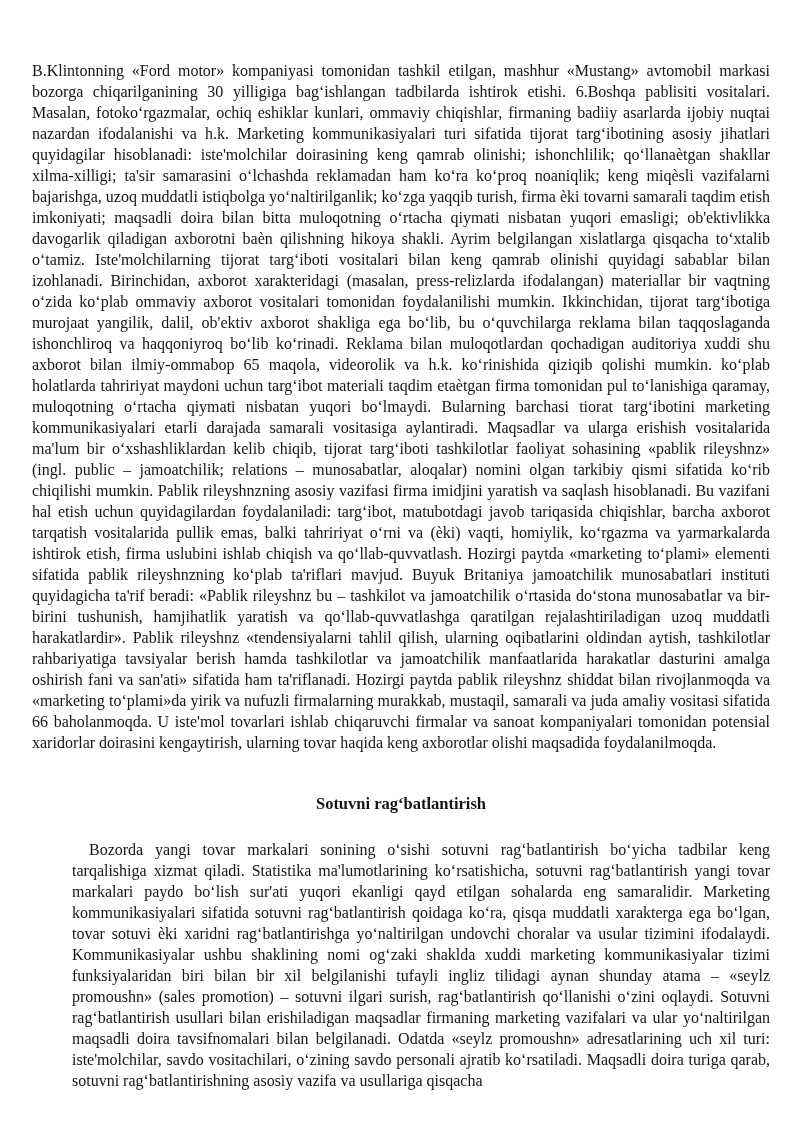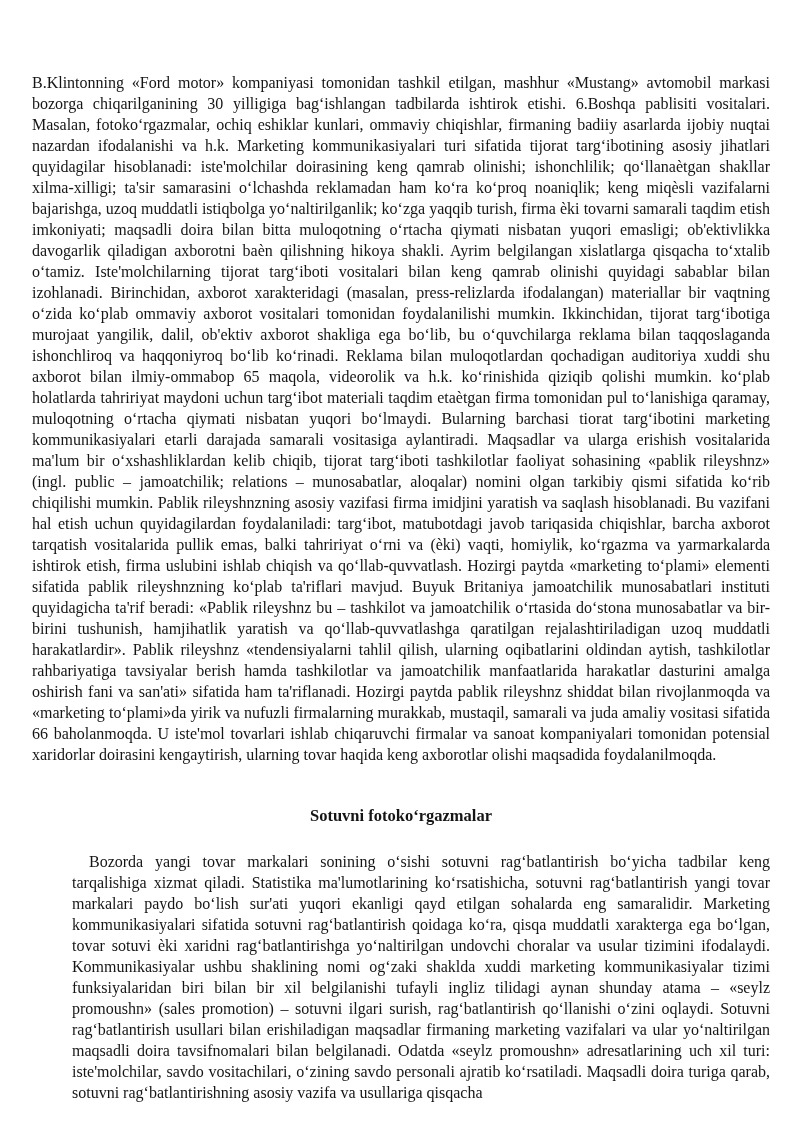--- a/index.html
+++ b/index.html
@@ -9,21 +9,21 @@
   }
   .page {
     position: relative;
     width: 800px;
     height: 1131px;
     background: #ffffff;
     overflow: hidden;
   }
   .text-block {
     position: absolute;
-    top: 72px;
+    top: 60px;
     left: 32px;
     width: 738px;
   }
   .para {
     margin: 0;
     font-family: "Liberation Serif", "DejaVu Serif", serif;
     font-size: 16px;
     line-height: 21px;
     text-align: justify;
     color: #151515;
@@ -41,16 +41,16 @@
     text-indent: 17px;
     margin-left: 40px;
   }
 </style>
 </head>
 <body>
 
 <div class="page">
   <main class="text-block">
     <p class="para">B.Klintonning «Ford motor» kompaniyasi tomonidan tashkil etilgan, mashhur «Mustang» avtomobil markasi bozorga chiqarilganining 30 yilligiga bagʻishlangan tadbilarda ishtirok etishi. 6.Boshqa pablisiti vositalari. Masalan, fotokoʻrgazmalar, ochiq eshiklar kunlari, ommaviy chiqishlar, firmaning badiiy asarlarda ijobiy nuqtai nazardan ifodalanishi va h.k. Marketing kommunikasiyalari turi sifatida tijorat targʻibotining asosiy jihatlari quyidagilar hisoblanadi: iste'molchilar doirasining keng qamrab olinishi; ishonchlilik; qoʻllanaètgan shakllar xilma-xilligi; ta'sir samarasini oʻlchashda reklamadan ham koʻra koʻproq noaniqlik; keng miqèsli vazifalarni bajarishga, uzoq muddatli istiqbolga yoʻnaltirilganlik; koʻzga yaqqib turish, firma èki tovarni samarali taqdim etish imkoniyati; maqsadli doira bilan bitta muloqotning oʻrtacha qiymati nisbatan yuqori emasligi; ob'ektivlikka davogarlik qiladigan axborotni baèn qilishning hikoya shakli. Ayrim belgilangan xislatlarga qisqacha toʻxtalib oʻtamiz. Iste'molchilarning tijorat targʻiboti vositalari bilan keng qamrab olinishi quyidagi sabablar bilan izohlanadi. Birinchidan, axborot xarakteridagi (masalan, press-relizlarda ifodalangan) materiallar bir vaqtning oʻzida koʻplab ommaviy axborot vositalari tomonidan foydalanilishi mumkin. Ikkinchidan, tijorat targʻibotiga murojaat yangilik, dalil, ob'ektiv axborot shakliga ega boʻlib, bu oʻquvchilarga reklama bilan taqqoslaganda ishonchliroq va haqqoniyroq boʻlib koʻrinadi. Reklama bilan muloqotlardan qochadigan auditoriya xuddi shu axborot bilan ilmiy-ommabop 65 maqola, videorolik va h.k. koʻrinishida qiziqib qolishi mumkin. koʻplab holatlarda tahririyat maydoni uchun targʻibot materiali taqdim etaètgan firma tomonidan pul toʻlanishiga qaramay, muloqotning oʻrtacha qiymati nisbatan yuqori boʻlmaydi. Bularning barchasi tiorat targʻibotini marketing kommunikasiyalari etarli darajada samarali vositasiga aylantiradi. Maqsadlar va ularga erishish vositalarida ma'lum bir oʻxshashliklardan kelib chiqib, tijorat targʻiboti tashkilotlar faoliyat sohasining «pablik rileyshnz» (ingl. public – jamoatchilik; relations – munosabatlar, aloqalar) nomini olgan tarkibiy qismi sifatida koʻrib chiqilishi mumkin. Pablik rileyshnzning asosiy vazifasi firma imidjini yaratish va saqlash hisoblanadi. Bu vazifani hal etish uchun quyidagilardan foydalaniladi: targʻibot, matubotdagi javob tariqasida chiqishlar, barcha axborot tarqatish vositalarida pullik emas, balki tahririyat oʻrni va (èki) vaqti, homiylik, koʻrgazma va yarmarkalarda ishtirok etish, firma uslubini ishlab chiqish va qoʻllab-quvvatlash. Hozirgi paytda «marketing toʻplami» elementi sifatida pablik rileyshnzning koʻplab ta'riflari mavjud. Buyuk Britaniya jamoatchilik munosabatlari instituti quyidagicha ta'rif beradi: «Pablik rileyshnz bu – tashkilot va jamoatchilik oʻrtasida doʻstona munosabatlar va bir-birini tushunish, hamjihatlik yaratish va qoʻllab-quvvatlashga qaratilgan rejalashtiriladigan uzoq muddatli harakatlardir». Pablik rileyshnz «tendensiyalarni tahlil qilish, ularning oqibatlarini oldindan aytish, tashkilotlar rahbariyatiga tavsiyalar berish hamda tashkilotlar va jamoatchilik manfaatlarida harakatlar dasturini amalga oshirish fani va san'ati» sifatida ham ta'riflanadi. Hozirgi paytda pablik rileyshnz shiddat bilan rivojlanmoqda va «marketing toʻplami»da yirik va nufuzli firmalarning murakkab, mustaqil, samarali va juda amaliy vositasi sifatida 66 baholanmoqda. U iste'mol tovarlari ishlab chiqaruvchi firmalar va sanoat kompaniyalari tomonidan potensial xaridorlar doirasini kengaytirish, ularning tovar haqida keng axborotlar olishi maqsadida foydalanilmoqda.</p>
-    <h2 class="section-heading">Sotuvni fotokoʻrgazmalar</h2>
+    <h2 class="section-heading">Sotuvni ragʻbatlantirish</h2>
     <p class="para indented">Bozorda yangi tovar markalari sonining oʻsishi sotuvni ragʻbatlantirish boʻyicha tadbilar keng tarqalishiga xizmat qiladi. Statistika ma'lumotlarining koʻrsatishicha, sotuvni ragʻbatlantirish yangi tovar markalari paydo boʻlish sur'ati yuqori ekanligi qayd etilgan sohalarda eng samaralidir. Marketing kommunikasiyalari sifatida sotuvni ragʻbatlantirish qoidaga koʻra, qisqa muddatli xarakterga ega boʻlgan, tovar sotuvi èki xaridni ragʻbatlantirishga yoʻnaltirilgan undovchi choralar va usular tizimini ifodalaydi. Kommunikasiyalar ushbu shaklining nomi ogʻzaki shaklda xuddi marketing kommunikasiyalar tizimi funksiyalaridan biri bilan bir xil belgilanishi tufayli ingliz tilidagi aynan shunday atama – «seylz promoushn» (sales promotion) – sotuvni ilgari surish, ragʻbatlantirish qoʻllanishi oʻzini oqlaydi. Sotuvni ragʻbatlantirish usullari bilan erishiladigan maqsadlar firmaning marketing vazifalari va ular yoʻnaltirilgan maqsadli doira tavsifnomalari bilan belgilanadi. Odatda «seylz promoushn» adresatlarining uch xil turi: iste'molchilar, savdo vositachilari, oʻzining savdo personali ajratib koʻrsatiladi. Maqsadli doira turiga qarab, sotuvni ragʻbatlantirishning asosiy vazifa va usullariga qisqacha</p>
   </main>
 </div>
 
 </body></html>

